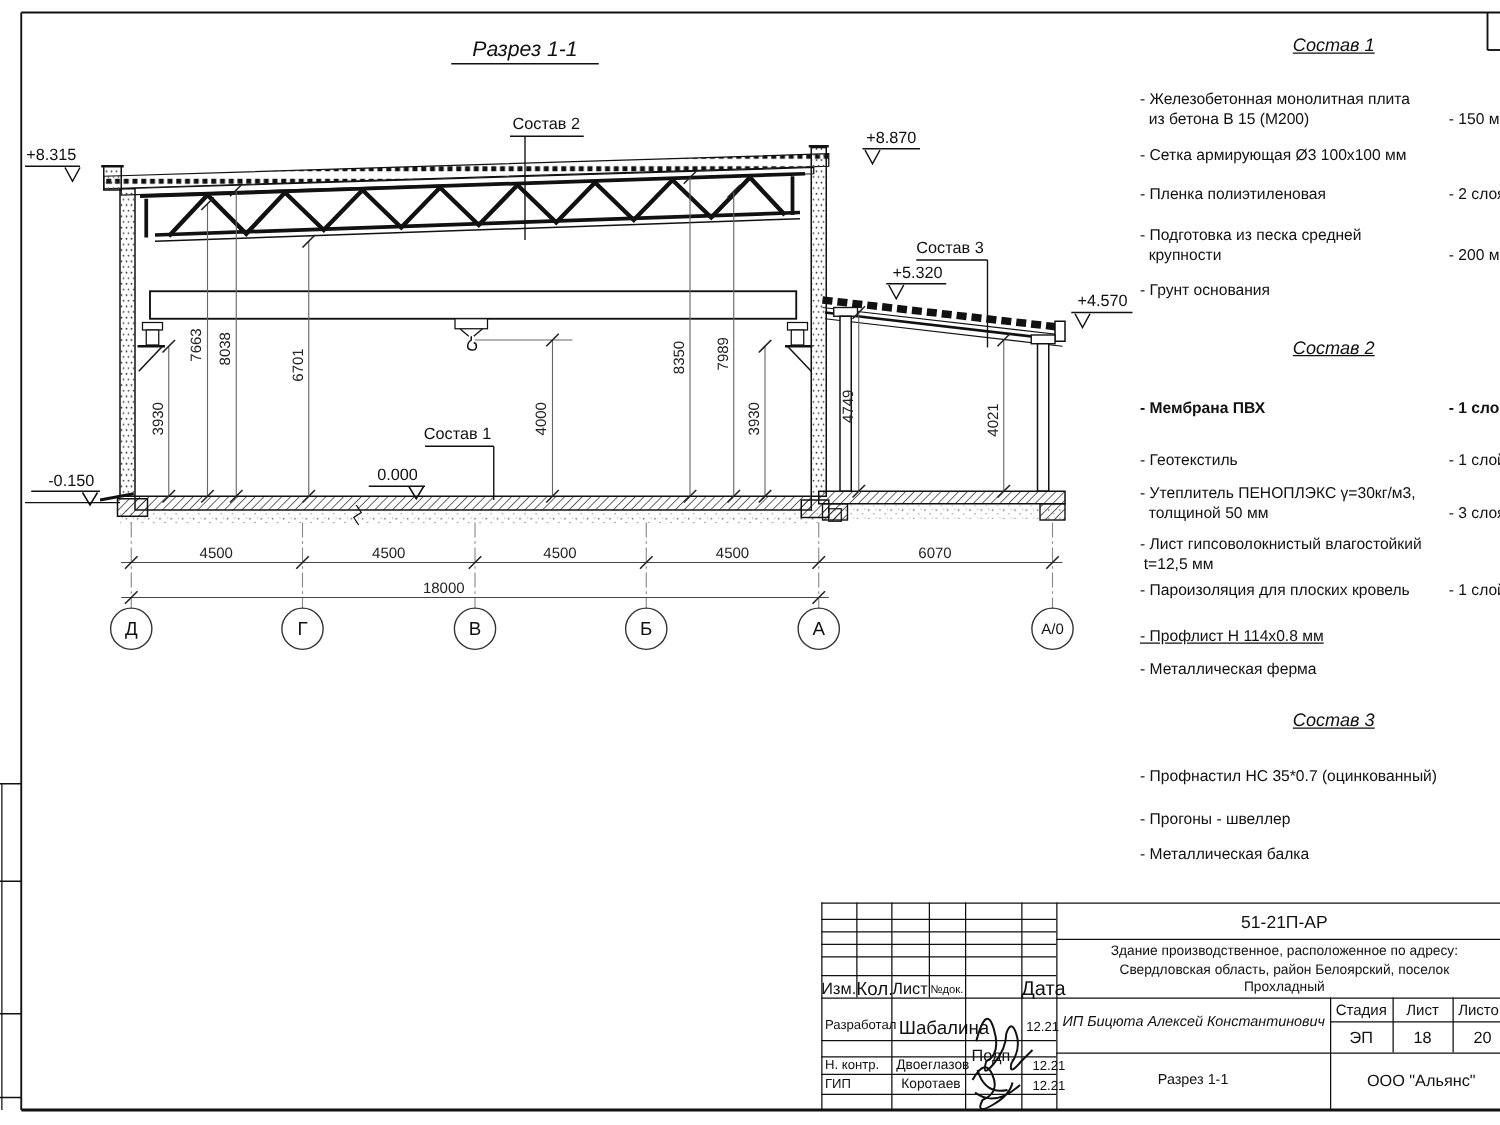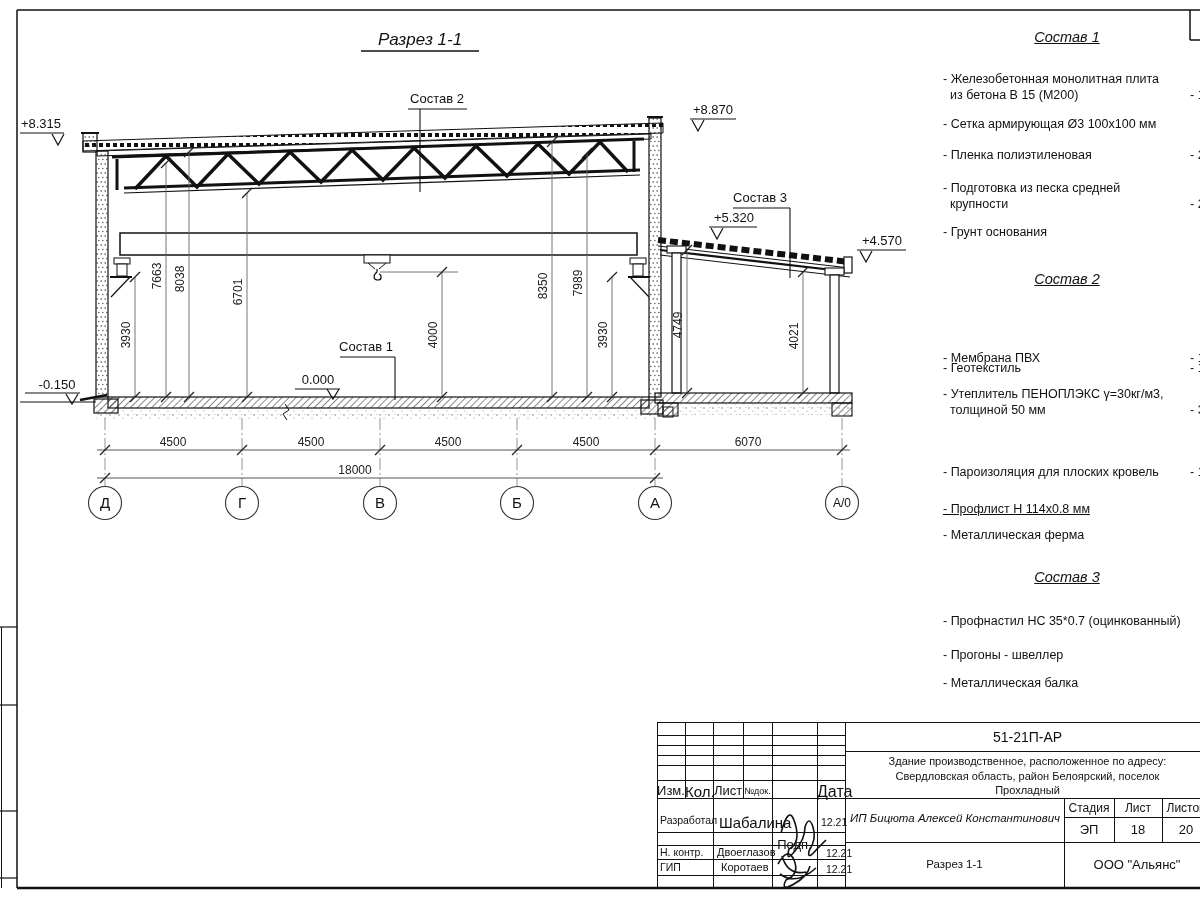--- a/index.html
+++ b/index.html
@@ -10,21 +10,21 @@
   .dimtxt{font-size:12px;fill:#222;}
   .elevtxt{font-size:13px;}
   .leadertxt{font-size:13px;}
   .axistxt{font-size:15px;}
   .axistxt-sm{font-size:12px;}
   .titletxt{font-size:17px;font-style:italic;}
   
   .comp{position:absolute;left:912px;width:310px;font-size:12.5px;line-height:15.5px;}
   .comp-title{position:absolute;left:0;width:100%;text-align:center;font-style:italic;
     font-size:14.5px;text-decoration:underline;}
-  .comp-item{position:absolute;left:0;width:240px;margin-left:31px;}
+  .comp-item{position:absolute;left:0;width:240px;}
   .comp-val{position:absolute;left:247px;top:0;white-space:nowrap;}
   .comp-val.l2{top:16px;}
   
   .tb-h{position:absolute;height:1px;background:#111;}
   .tb-v{position:absolute;width:1px;background:#111;}
   .tb-t{position:absolute;white-space:nowrap;}
   .tb-c{position:absolute;text-align:center;}
 </style>
 </head>
 <body>
@@ -298,32 +298,36 @@
     <span style="padding-left:7px;">крупности</span>
     <span class="comp-val l2">- 200 мм</span>
   </div>
   <div class="comp-item" style="top:199px;">
     <span>- Грунт основания</span>
   </div>
 </div>
 
 <div class="comp" style="top:266px;height:290px;">
   <div class="comp-title" style="top:6px;">Состав 2</div>
-  <div class="comp-item" style="top:85px;">
+  <div class="comp-item" style="top:53px;font-weight:bold;">
     <span>- Мембрана ПВХ</span>
     <span class="comp-val">- 1 слой</span>
   </div>
   <div class="comp-item" style="top:95px;">
     <span>- Геотекстиль</span>
     <span class="comp-val">- 1 слой</span>
   </div>
   <div class="comp-item" style="top:121px;">
     <span>- Утеплитель ПЕНОПЛЭКС γ=30кг/м3,</span><br>
     <span style="padding-left:7px;">толщиной 50 мм</span>
     <span class="comp-val l2">- 3 слоя</span>
+  </div>
+  <div class="comp-item" style="top:162px;">
+    <span>- Лист гипсоволокнистый влагостойкий</span><br>
+    <span style="padding-left:3px;">t=12,5 мм</span>
   </div>
   <div class="comp-item" style="top:199px;">
     <span>- Пароизоляция для плоских кровель</span>
     <span class="comp-val">- 1 слой</span>
   </div>
   <div class="comp-item" style="top:236px;text-decoration:underline;">
     <span>- Профлист Н 114х0.8 мм</span>
   </div>
   <div class="comp-item" style="top:262px;">
     <span>- Металлическая ферма</span>

